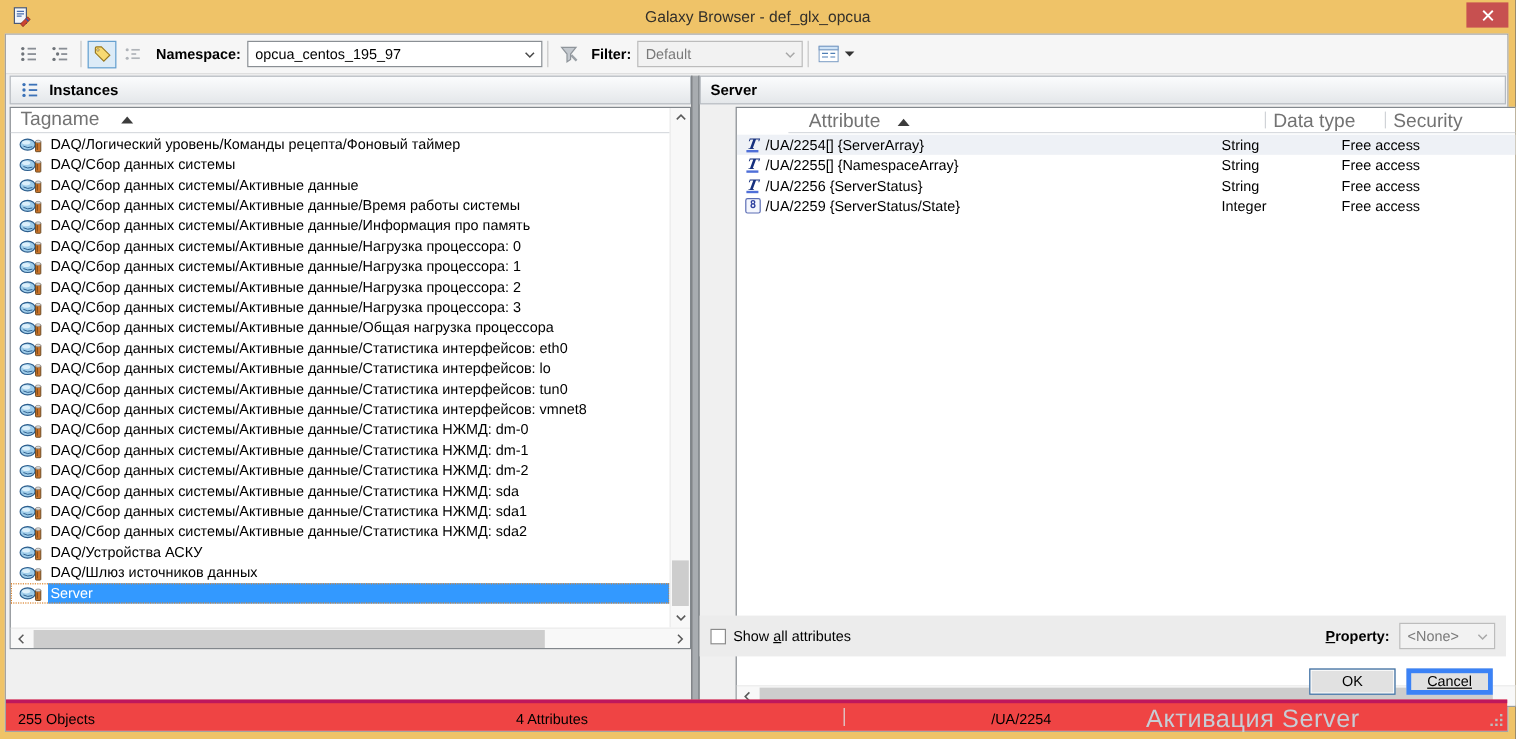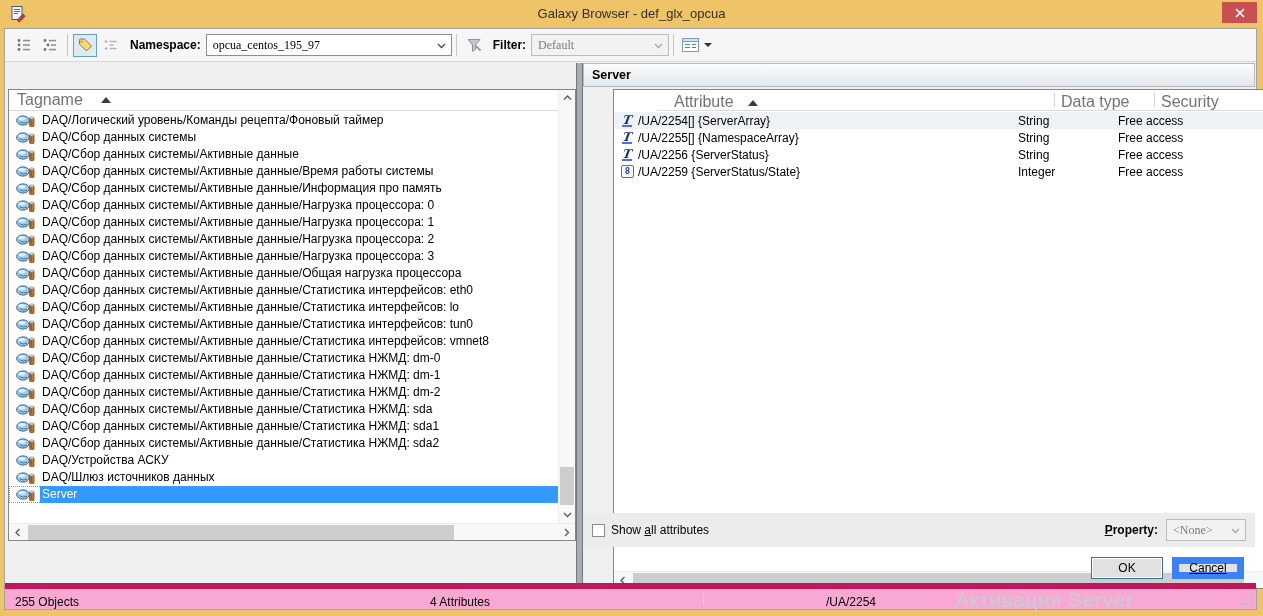--- a/index.html
+++ b/index.html
@@ -15,21 +15,21 @@
   
   .client{position:absolute;left:4px;top:28px;right:6px;bottom:6px;background:#f0f0f0;border:1px solid #a3a3a3;}
   
   .toolbar{position:absolute;left:0;top:0;right:0;height:33px;background:#f6f6f6;border-bottom:1px solid #d9d9d9;
            display:flex;align-items:center;padding:0 6px;}
   .tbtn{width:24px;height:23px;display:flex;align-items:center;justify-content:center;border:1px solid transparent;margin:0 1px;}
   .tbtn.selected{background:#dcebf7;border-color:#66a0cf;}
   .tsep{width:1px;height:22px;background:#c6c6c6;margin:0 4px;}
   .tlabel{font-weight:bold;margin:0 5px 0 6px;}
   .combo{height:22px;background:#fff;border:1px solid #8a8f94;display:flex;align-items:center;
-         padding:0 6px;position:relative;font-family:Liberation Serif, serif;}
+         padding:0 6px;position:relative;}
   .combo .chev{position:absolute;right:5px;top:8px;}
   .combo.disabled{background:#f2f2f2;border-color:#bcbcbc;color:#7a7a7a;}
   .caret{margin-left:5px;width:0;height:0;border-left:4px solid transparent;border-right:4px solid transparent;border-top:4px solid #333;}
   
   .main{position:absolute;left:0;top:33px;right:0;bottom:26px;background:#f0f0f0;}
   .panel-header{position:absolute;height:24px;background:linear-gradient(#fbfcfd,#e4e7ea);border:1px solid #b4bac0;
                 display:flex;align-items:center;padding:0 8px;font-weight:bold;font-size:12.5px;}
   .listbox{position:absolute;background:#fff;border:1px solid #82878c;}
   .col-header{position:relative;height:21px;border-bottom:1px solid #d8dbdf;font-size:16px;color:#737373;}
   .sort-up{display:inline-block;width:0;height:0;border-left:5px solid transparent;border-right:5px solid transparent;border-bottom:6px solid #3c3c3c;margin-left:18px;vertical-align:middle;}
@@ -61,23 +61,23 @@
   .icon-string::after{content:"";position:absolute;left:1px;bottom:0;width:10px;height:2px;background:#4f6fd8;}
   .icon-integer{display:inline-block;width:13px;height:13px;border:1px solid #5a6cb4;background:#f4f6fd;color:#2c3e9e;
                 font:bold 9px "DejaVu Sans Mono",monospace;text-align:center;line-height:11px;border-radius:2px;}
   .icon-integer::before{content:"8";}
   .rp-footer{position:absolute;left:578px;top:451px;width:672px;height:34px;background:#ececec;display:flex;align-items:center;padding:0 9px;}
   .checkbox{width:13px;height:13px;background:#fff;border:1px solid #8b8b8b;margin-right:6px;flex:0 0 auto;}
   .prop-combo{width:80px;margin-left:8px;color:#7a7a7a;}
   
   .btn{position:absolute;top:495px;width:72px;height:22px;background:#e1e1e1;display:flex;align-items:center;justify-content:center;font-size:12px;}
   .btn.ok{left:1086px;border:1px solid #3a6ea5;box-shadow:inset 0 0 0 1px #fff;}
-  .btn.cancel{left:1167px;border:7px solid #3b82f6;text-decoration:underline;}
-  
-  .statusbar{position:absolute;left:0;right:0;bottom:0;height:26px;background:#f9a8d4;border-top:6px solid #be185d;}
+  .btn.cancel{left:1167px;border:4px solid #3b82f6;text-decoration:underline;}
+  
+  .statusbar{position:absolute;left:0;right:0;bottom:0;height:26px;background:#ef4444;border-top:3px solid #be185d;}
   .statusbar span{position:absolute;top:6px;}
   .sb-sep{position:absolute;left:698px;top:4px;bottom:4px;width:1px;background:#dcdcdc;}
   .grip{position:absolute;right:3px;bottom:3px;}
   
   .watermark{position:absolute;left:955px;top:588px;font-size:21px;color:#c7cdd5;letter-spacing:.5px;z-index:50;pointer-events:none;}
   u{text-decoration:underline;}
 </style>
 </head>
 <body>
 
@@ -183,20 +183,35 @@
               <line x1="10" y1="6.5" x2="14" y2="6.5"></line>
               <line x1="10" y1="9.5" x2="14" y2="9.5"></line>
             </g>
         </svg>
         <span class="caret"></span>
       </div>
     </div>
 
     <div class="main">
 
+      <div class="panel-header" style="left:3px;top:1px;width:568px;">
+        <svg width="16" height="14" viewBox="0 0 16 14" style="margin-right:8px;">
+          <g fill="#3c72b8">
+              <circle cx="3" cy="2.5" r="1.4"></circle>
+              <circle cx="3" cy="7" r="1.4"></circle>
+              <circle cx="3" cy="11.5" r="1.4"></circle>
+            </g>
+          <g fill="#3c72b8">
+              <rect x="7" y="1.8" width="7" height="1.5"></rect>
+              <rect x="7" y="6.3" width="7" height="1.5"></rect>
+              <rect x="7" y="10.8" width="7" height="1.5"></rect>
+            </g>
+        </svg>
+        <span>Instances</span>
+      </div>
 
       <div class="listbox" style="left:3px;top:27px;width:568px;height:452px;">
         <div class="col-header" style="display:flex;align-items:center;padding-left:8px;">
           <span>Tagname</span>
           <span class="sort-up"></span>
         </div>
         <div class="rows">
             <div class="row">
     <svg width="21" height="14" viewBox="0 0 21 14">
       <ellipse cx="7" cy="6.5" rx="6.3" ry="4.6" fill="#9fcdea" stroke="#2d5e8d"></ellipse>

